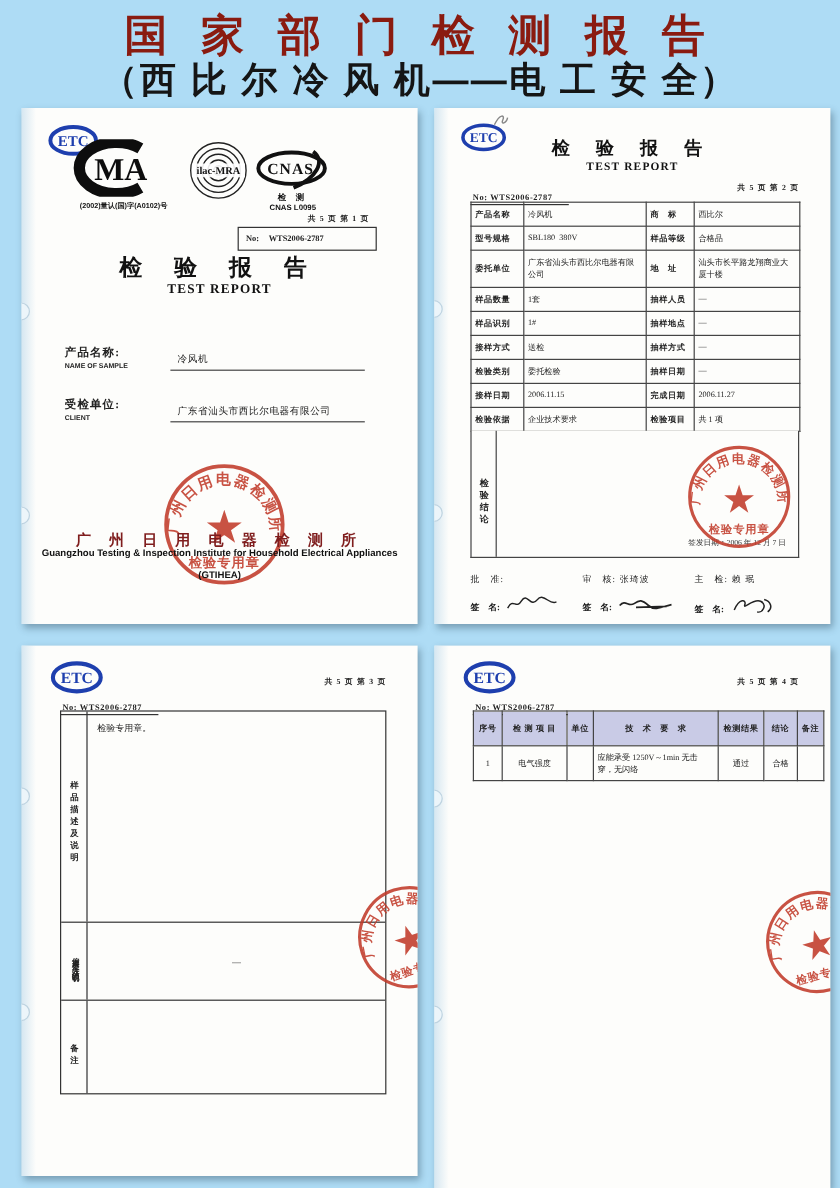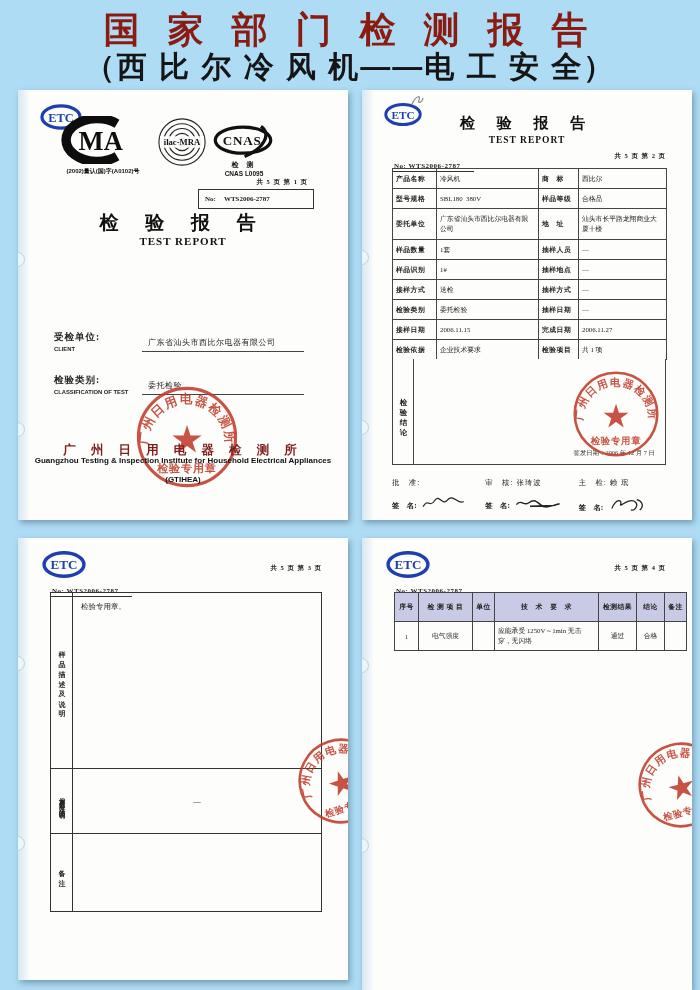--- a/index.html
+++ b/index.html
@@ -129,36 +129,36 @@
 
   <div class="abs tiny" style="right:40px;top:88px;font-weight:bold">共 5 页 第 1 页</div>
   <div class="abs no-box" style="right:34px;top:99px">
     <span>No:</span>
     <span>WTS2006-2787</span>
   </div>
 
   <div class="abs ctr rep-title-cn" style="top:120px">检 验 报 告</div>
   <div class="abs ctr rep-title-en" style="top:145px">TEST REPORT</div>
 
+  <div class="p1-field" style="top:198px">
+    <div class="p1-lab">
+      <div class="p1-lab-cn">产品名称:</div>
+      <div class="p1-lab-en">NAME OF SAMPLE</div>
+    </div>
+    <div class="p1-line">
+      <span class="p1-value">冷风机</span>
+    </div>
+  </div>
   <div class="p1-field" style="top:241px">
     <div class="p1-lab">
       <div class="p1-lab-cn">受检单位:</div>
       <div class="p1-lab-en">CLIENT</div>
     </div>
     <div class="p1-line">
       <span class="p1-value">广东省汕头市西比尔电器有限公司</span>
-    </div>
-  </div>
-  <div class="p1-field" style="top:284px">
-    <div class="p1-lab">
-      <div class="p1-lab-cn">检验类别:</div>
-      <div class="p1-lab-en">CLASSIFICATION OF TEST</div>
-    </div>
-    <div class="p1-line">
-      <span class="p1-value">委托检验</span>
     </div>
   </div>
 
   <svg class="abs stamp" style="left:116px;top:294px" width="106" height="106" viewBox="0 0 120 120">
     <circle cx="60" cy="60" r="55" fill="none" stroke="currentColor" stroke-width="3.5"></circle>
     <path id="arcA" d="M 16,66 A 44,44 0 1 1 104,66" fill="none"></path>
     <text font-size="14" fill="currentColor" letter-spacing="2">
       <textPath href="#arcA" startOffset="50%" text-anchor="middle">广州日用电器检测所</textPath>
     </text>
     <text x="60" y="76" text-anchor="middle" font-size="38" fill="currentColor">★</text>

